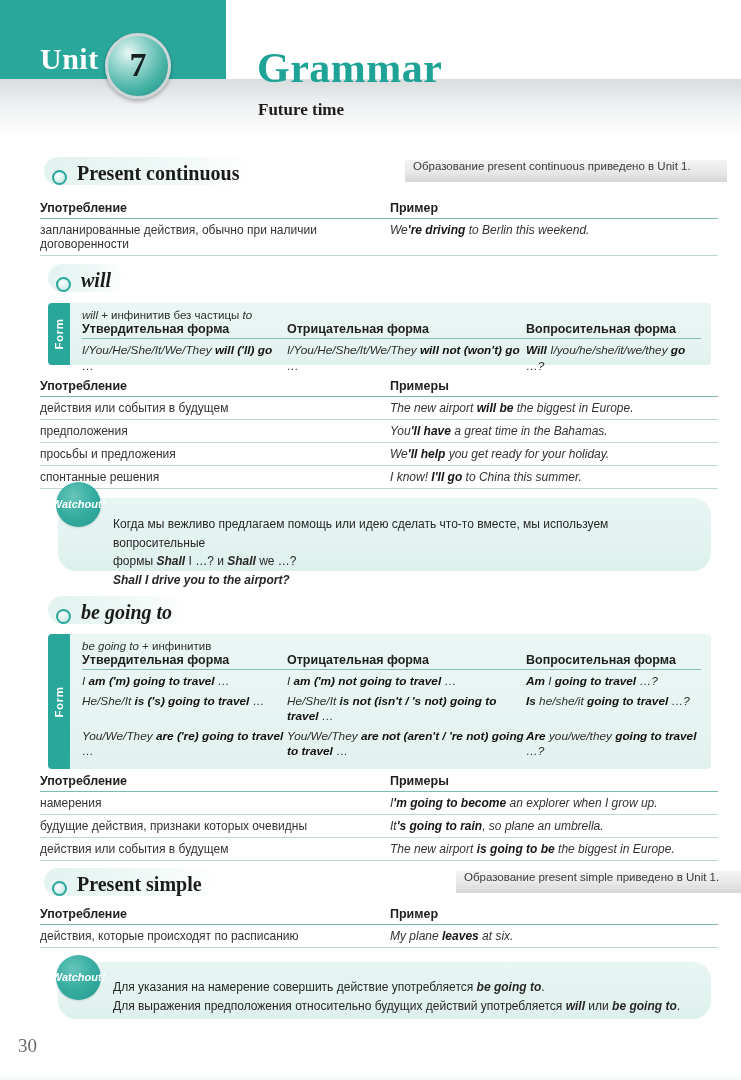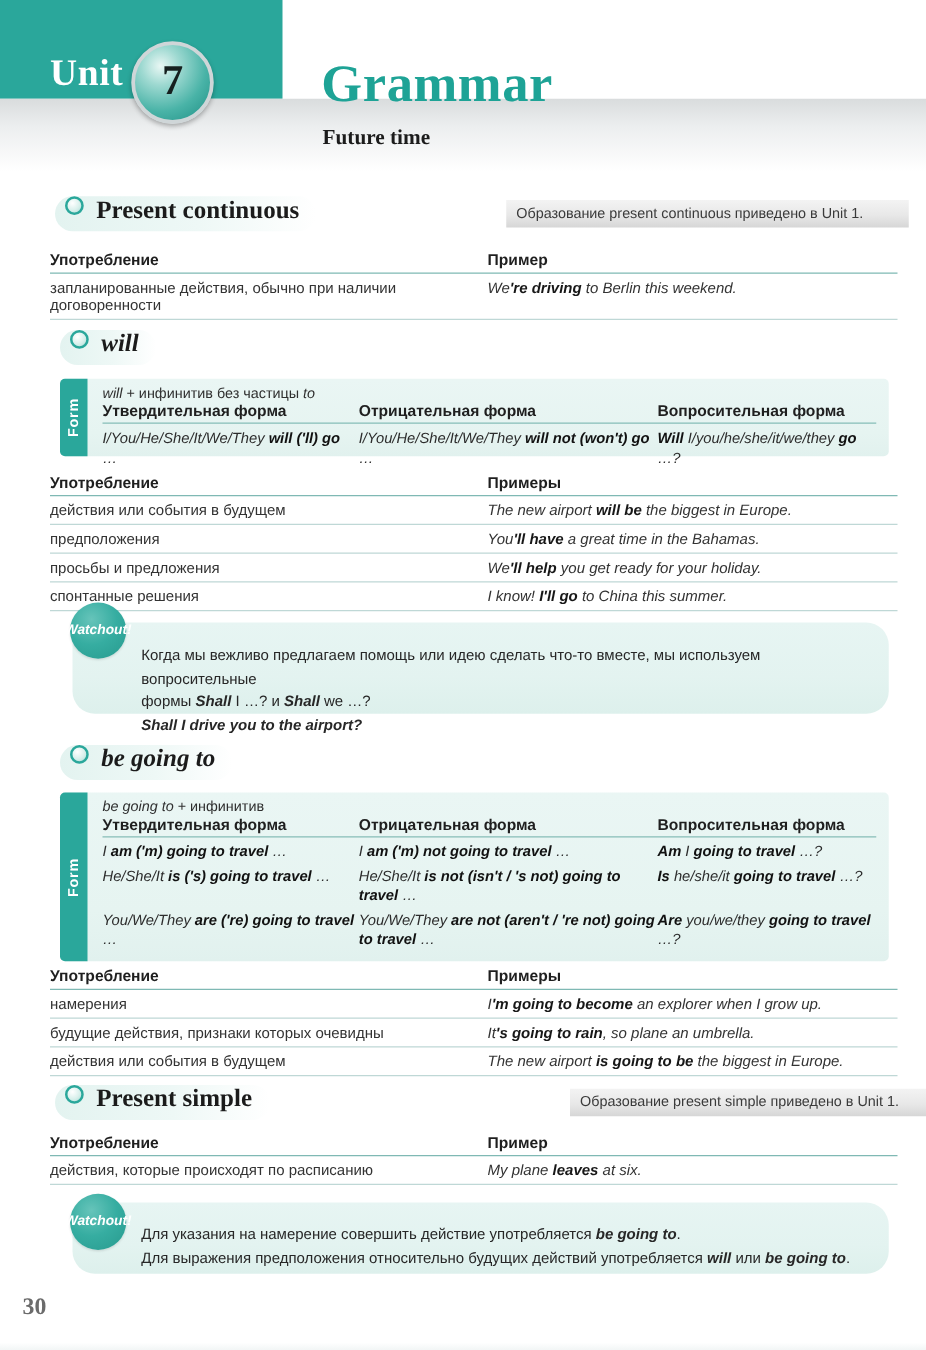--- a/index.html
+++ b/index.html
@@ -78,21 +78,21 @@
     font-weight: bold;
     font-size: 17px;
     color: #1c1c1c;
   }
 
   
   .section-head {
     position: absolute;
     height: 28px;
     display: flex;
-    align-items: flex-start;
+    align-items: flex-end;
     gap: 10px;
     padding: 0 14px 0 8px;
     border-radius: 14px;
     background: linear-gradient(90deg, #e3f3f0 0%, #eef8f6 55%, rgba(255,255,255,0) 100%);
   }
   .bullet {
     width: 15px; height: 15px;
     border-radius: 50%;
     border: 2px solid #2aa79b;
     background: radial-gradient(circle at 36% 32%, #ffffff 0%, #d9f0ec 55%, #aadcd5 100%);
@@ -113,21 +113,20 @@
     font-size: 20px;
     color: #1b1b1b;
     white-space: nowrap;
   }
 
   
   .note-box {
     position: absolute;
     height: 22px;
     display: flex;
-    align-items: center;
     padding: 0 8px;
     font-size: 11.5px;
     color: #3a3a3a;
     background: linear-gradient(180deg, #f3f3f3 0%, #e8e8e8 55%, #d6d6d6 100%);
     white-space: nowrap;
   }
 
   
   .utable { position: absolute; width: 678px; }
   .utable .hrow, .utable .row {
@@ -240,21 +239,21 @@
   .watchtext i { font-style: italic; font-weight: bold; }
   .watchtext b { font-weight: bold; }
   .watchtext .ei { font-style: italic; }
 
   
   .page-no {
     position: absolute;
     left: 18px; top: 1035px;
     font-family: "Liberation Serif", serif;
     font-size: 19px;
-    font-weight: bold;
+    font-weight: normal;
     color: #6b6b6b;
     text-align: right;
   }
   .bottom-tint {
     position: absolute;
     left: 0; bottom: 0;
     width: 741px; height: 6px;
     background: linear-gradient(180deg, rgba(255,255,255,0) 0%, #f2f6f6 100%);
   }
 </style>

